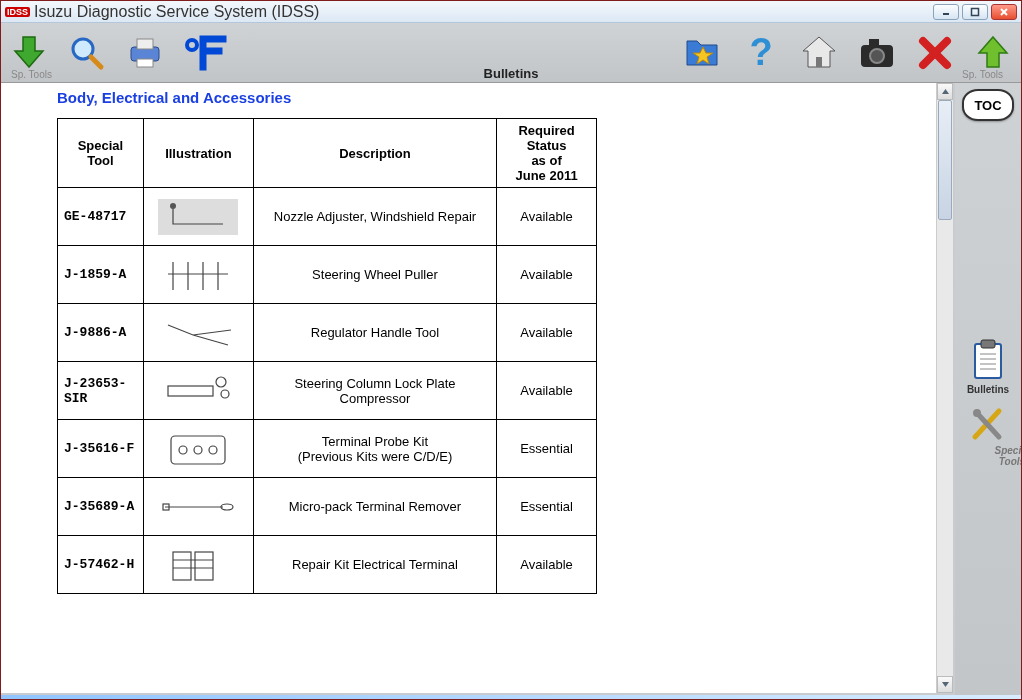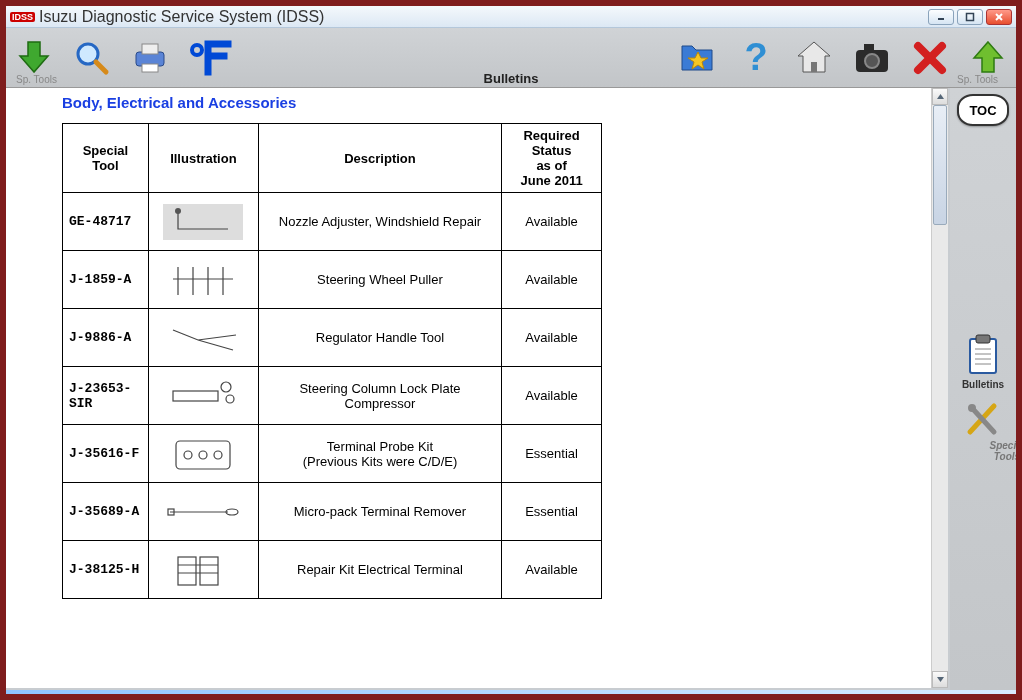--- a/index.html
+++ b/index.html
@@ -7,21 +7,21 @@
     font-family: Tahoma, Arial, sans-serif;
     font-size: 12px;
     background: #e8eef4;
     overflow: hidden;
     width: 1022px;
     height: 700px;
   }
   .window {
     width: 1022px;
     height: 700px;
-    border: 6px solid #7f1d1d;
+    border: 1px solid #7f1d1d;
     background: #22c55e;
     display: flex;
     flex-direction: column;
   }
   .titlebar {
     height: 22px;
     background: linear-gradient(to bottom, #f4f8fc, #dce8f4);
     border-bottom: 1px solid #b4c7da;
     display: flex;
     align-items: center;
@@ -375,21 +375,21 @@
                       <path class="sketch" d="M12 23 L70 23"></path>
                       <ellipse cx="74" cy="23" rx="6" ry="3" class="sketch"></ellipse>
                       <rect x="10" y="20" width="6" height="6" class="sketch"></rect>
                     </svg>
                   </div>
                 </td>
                 <td style="white-space:pre-line;">Micro-pack Terminal Remover</td>
                 <td>Essential</td>
               </tr>
               <tr>
-                <td class="tool-id">J-38125-H</td>
+                <td class="tool-id">J-57462-H</td>
                 <td class="illus">
                   <div class="fake-illus">
                     <svg width="90" height="46">
                       <rect x="20" y="10" width="18" height="28" class="sketch"></rect>
                       <rect x="42" y="10" width="18" height="28" class="sketch"></rect>
                       <line x1="20" y1="18" x2="60" y2="18" class="sketch"></line>
                       <line x1="20" y1="26" x2="60" y2="26" class="sketch"></line>
                     </svg>
                   </div>
                 </td>

